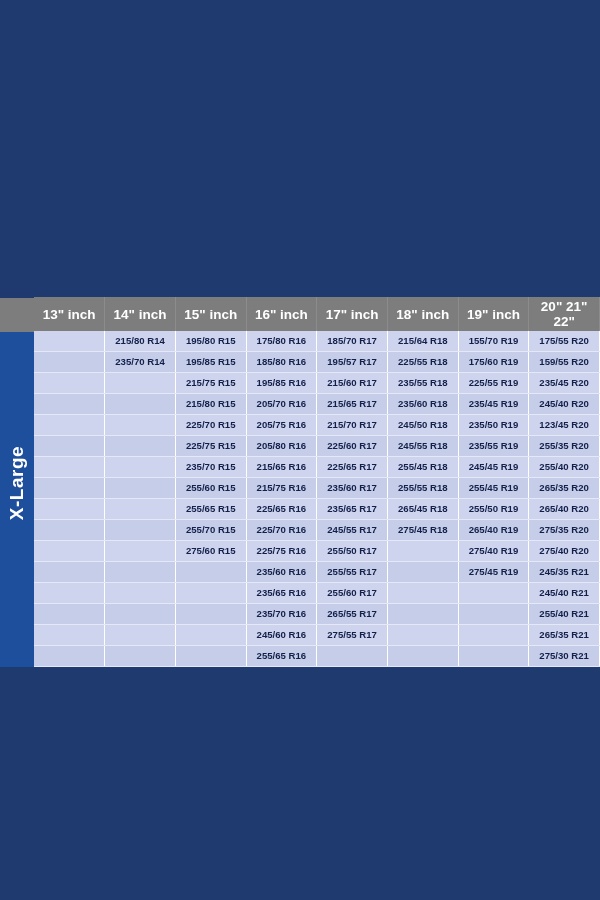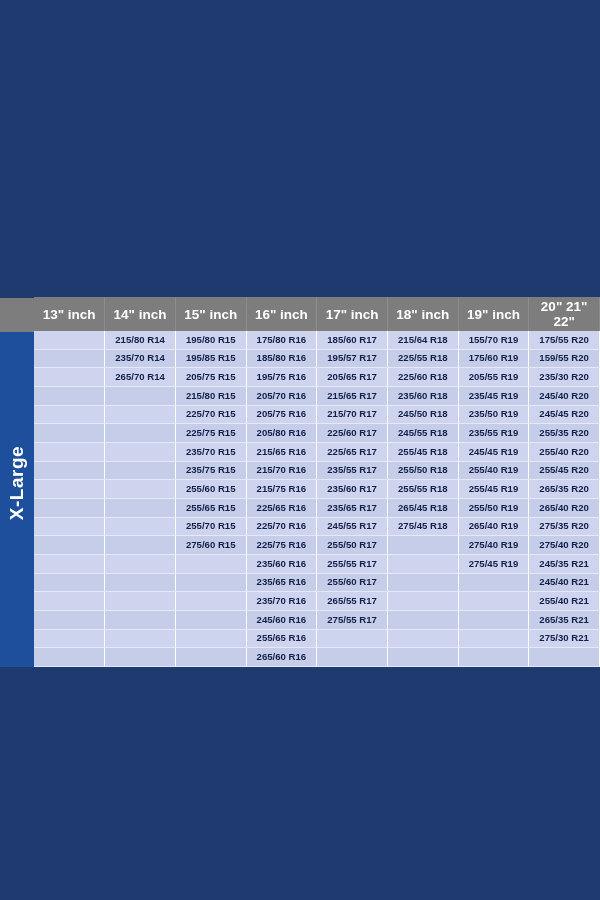--- a/index.html
+++ b/index.html
@@ -119,64 +119,64 @@
           <th>19" inch</th>
           <th>20" 21" 22"</th>
         </tr>
       </thead>
       <tbody id="tbody">
           <tr>
             <td class="empty"></td>
             <td>215/80 R14</td>
             <td>195/80 R15</td>
             <td>175/80 R16</td>
-            <td>185/60 R17</td>
+            <td>185/70 R17</td>
             <td>215/64 R18</td>
             <td>155/70 R19</td>
             <td>175/55 R20</td>
           </tr>
           <tr>
             <td class="empty"></td>
             <td>235/70 R14</td>
             <td>195/85 R15</td>
             <td>185/80 R16</td>
             <td>195/57 R17</td>
             <td>225/55 R18</td>
             <td>175/60 R19</td>
             <td>159/55 R20</td>
           </tr>
           <tr>
             <td class="empty"></td>
-            <td>265/70 R14</td>
-            <td>205/75 R15</td>
-            <td>195/75 R16</td>
-            <td>205/65 R17</td>
-            <td>225/60 R18</td>
-            <td>205/55 R19</td>
-            <td>235/30 R20</td>
+            <td class="empty"></td>
+            <td>215/75 R15</td>
+            <td>195/85 R16</td>
+            <td>215/60 R17</td>
+            <td>235/55 R18</td>
+            <td>225/55 R19</td>
+            <td>235/45 R20</td>
           </tr>
           <tr>
             <td class="empty"></td>
             <td class="empty"></td>
             <td>215/80 R15</td>
             <td>205/70 R16</td>
             <td>215/65 R17</td>
             <td>235/60 R18</td>
             <td>235/45 R19</td>
             <td>245/40 R20</td>
           </tr>
           <tr>
             <td class="empty"></td>
             <td class="empty"></td>
             <td>225/70 R15</td>
             <td>205/75 R16</td>
             <td>215/70 R17</td>
             <td>245/50 R18</td>
             <td>235/50 R19</td>
-            <td>245/45 R20</td>
+            <td>123/45 R20</td>
           </tr>
           <tr>
             <td class="empty"></td>
             <td class="empty"></td>
             <td>225/75 R15</td>
             <td>205/80 R16</td>
             <td>225/60 R17</td>
             <td>245/55 R18</td>
             <td>235/55 R19</td>
             <td>255/35 R20</td>
@@ -187,30 +187,20 @@
             <td>235/70 R15</td>
             <td>215/65 R16</td>
             <td>225/65 R17</td>
             <td>255/45 R18</td>
             <td>245/45 R19</td>
             <td>255/40 R20</td>
           </tr>
           <tr>
             <td class="empty"></td>
             <td class="empty"></td>
-            <td>235/75 R15</td>
-            <td>215/70 R16</td>
-            <td>235/55 R17</td>
-            <td>255/50 R18</td>
-            <td>255/40 R19</td>
-            <td>255/45 R20</td>
-          </tr>
-          <tr>
-            <td class="empty"></td>
-            <td class="empty"></td>
             <td>255/60 R15</td>
             <td>215/75 R16</td>
             <td>235/60 R17</td>
             <td>255/55 R18</td>
             <td>255/45 R19</td>
             <td>265/35 R20</td>
           </tr>
           <tr>
             <td class="empty"></td>
             <td class="empty"></td>
@@ -284,27 +274,17 @@
           <tr>
             <td class="empty"></td>
             <td class="empty"></td>
             <td class="empty"></td>
             <td>255/65 R16</td>
             <td class="empty"></td>
             <td class="empty"></td>
             <td class="empty"></td>
             <td>275/30 R21</td>
           </tr>
-          <tr>
-            <td class="empty"></td>
-            <td class="empty"></td>
-            <td class="empty"></td>
-            <td>265/60 R16</td>
-            <td class="empty"></td>
-            <td class="empty"></td>
-            <td class="empty"></td>
-            <td class="empty"></td>
-          </tr>
         </tbody>
     </table>
 
   </div>
 </div>
 
 </body></html>

